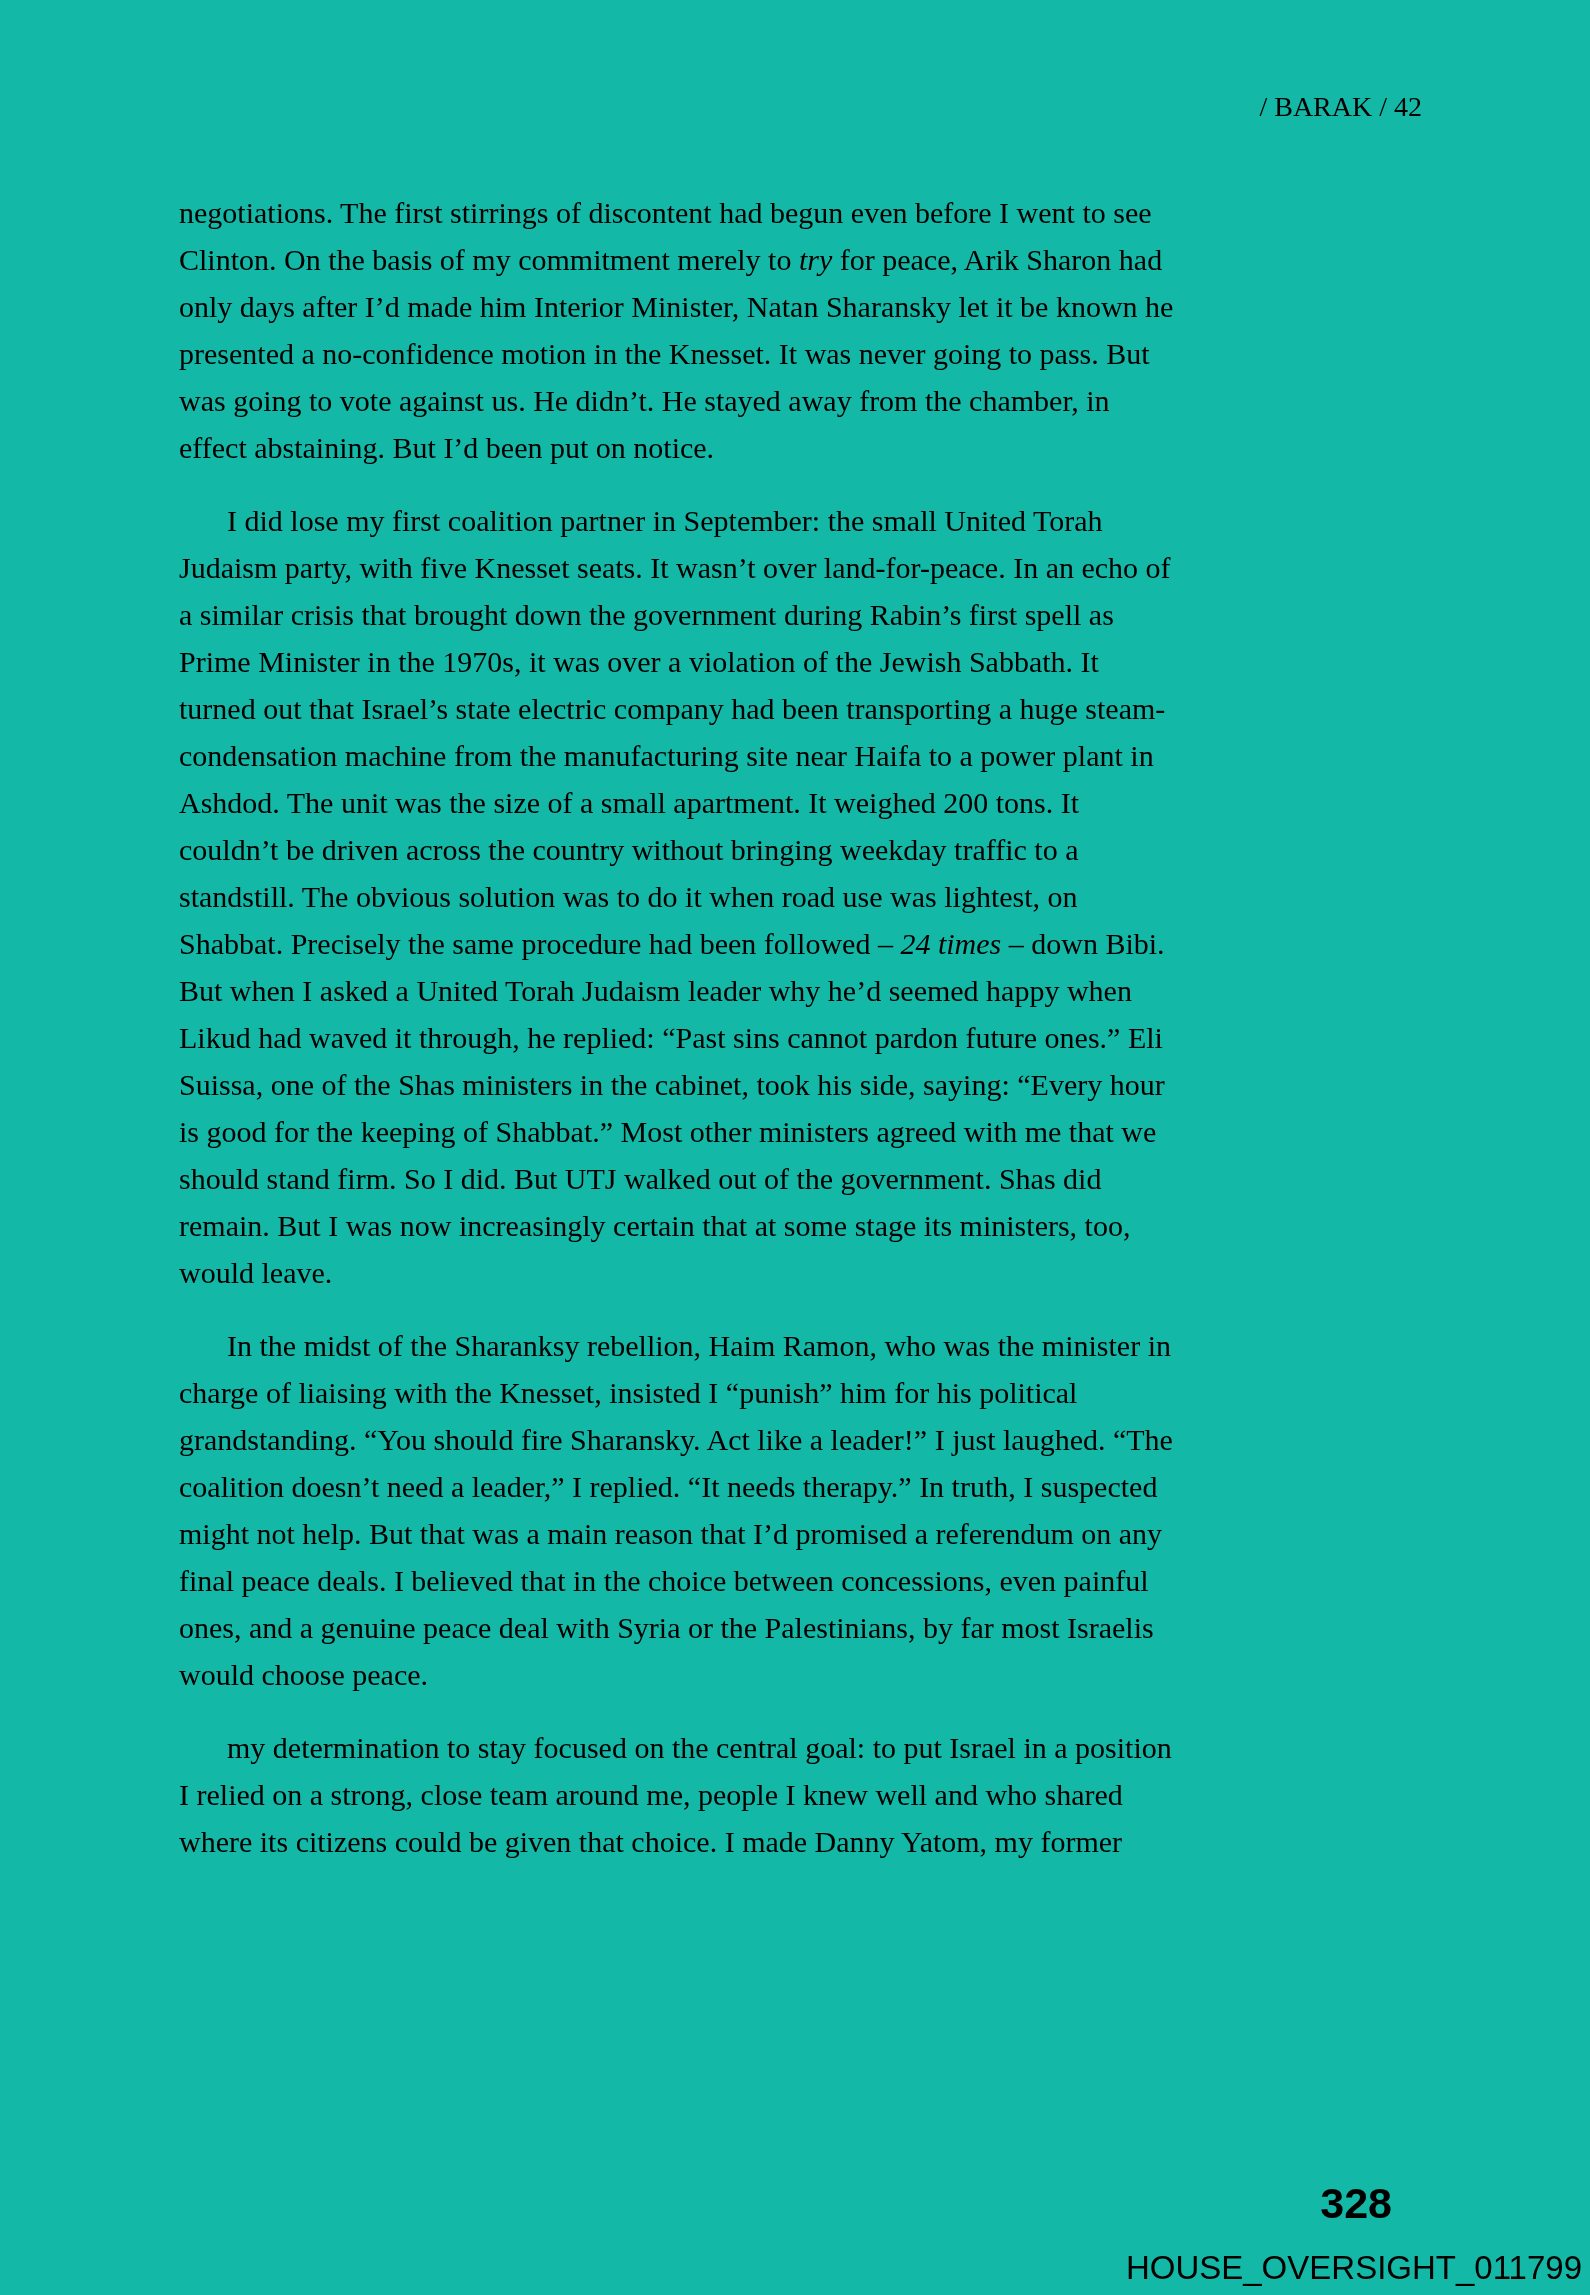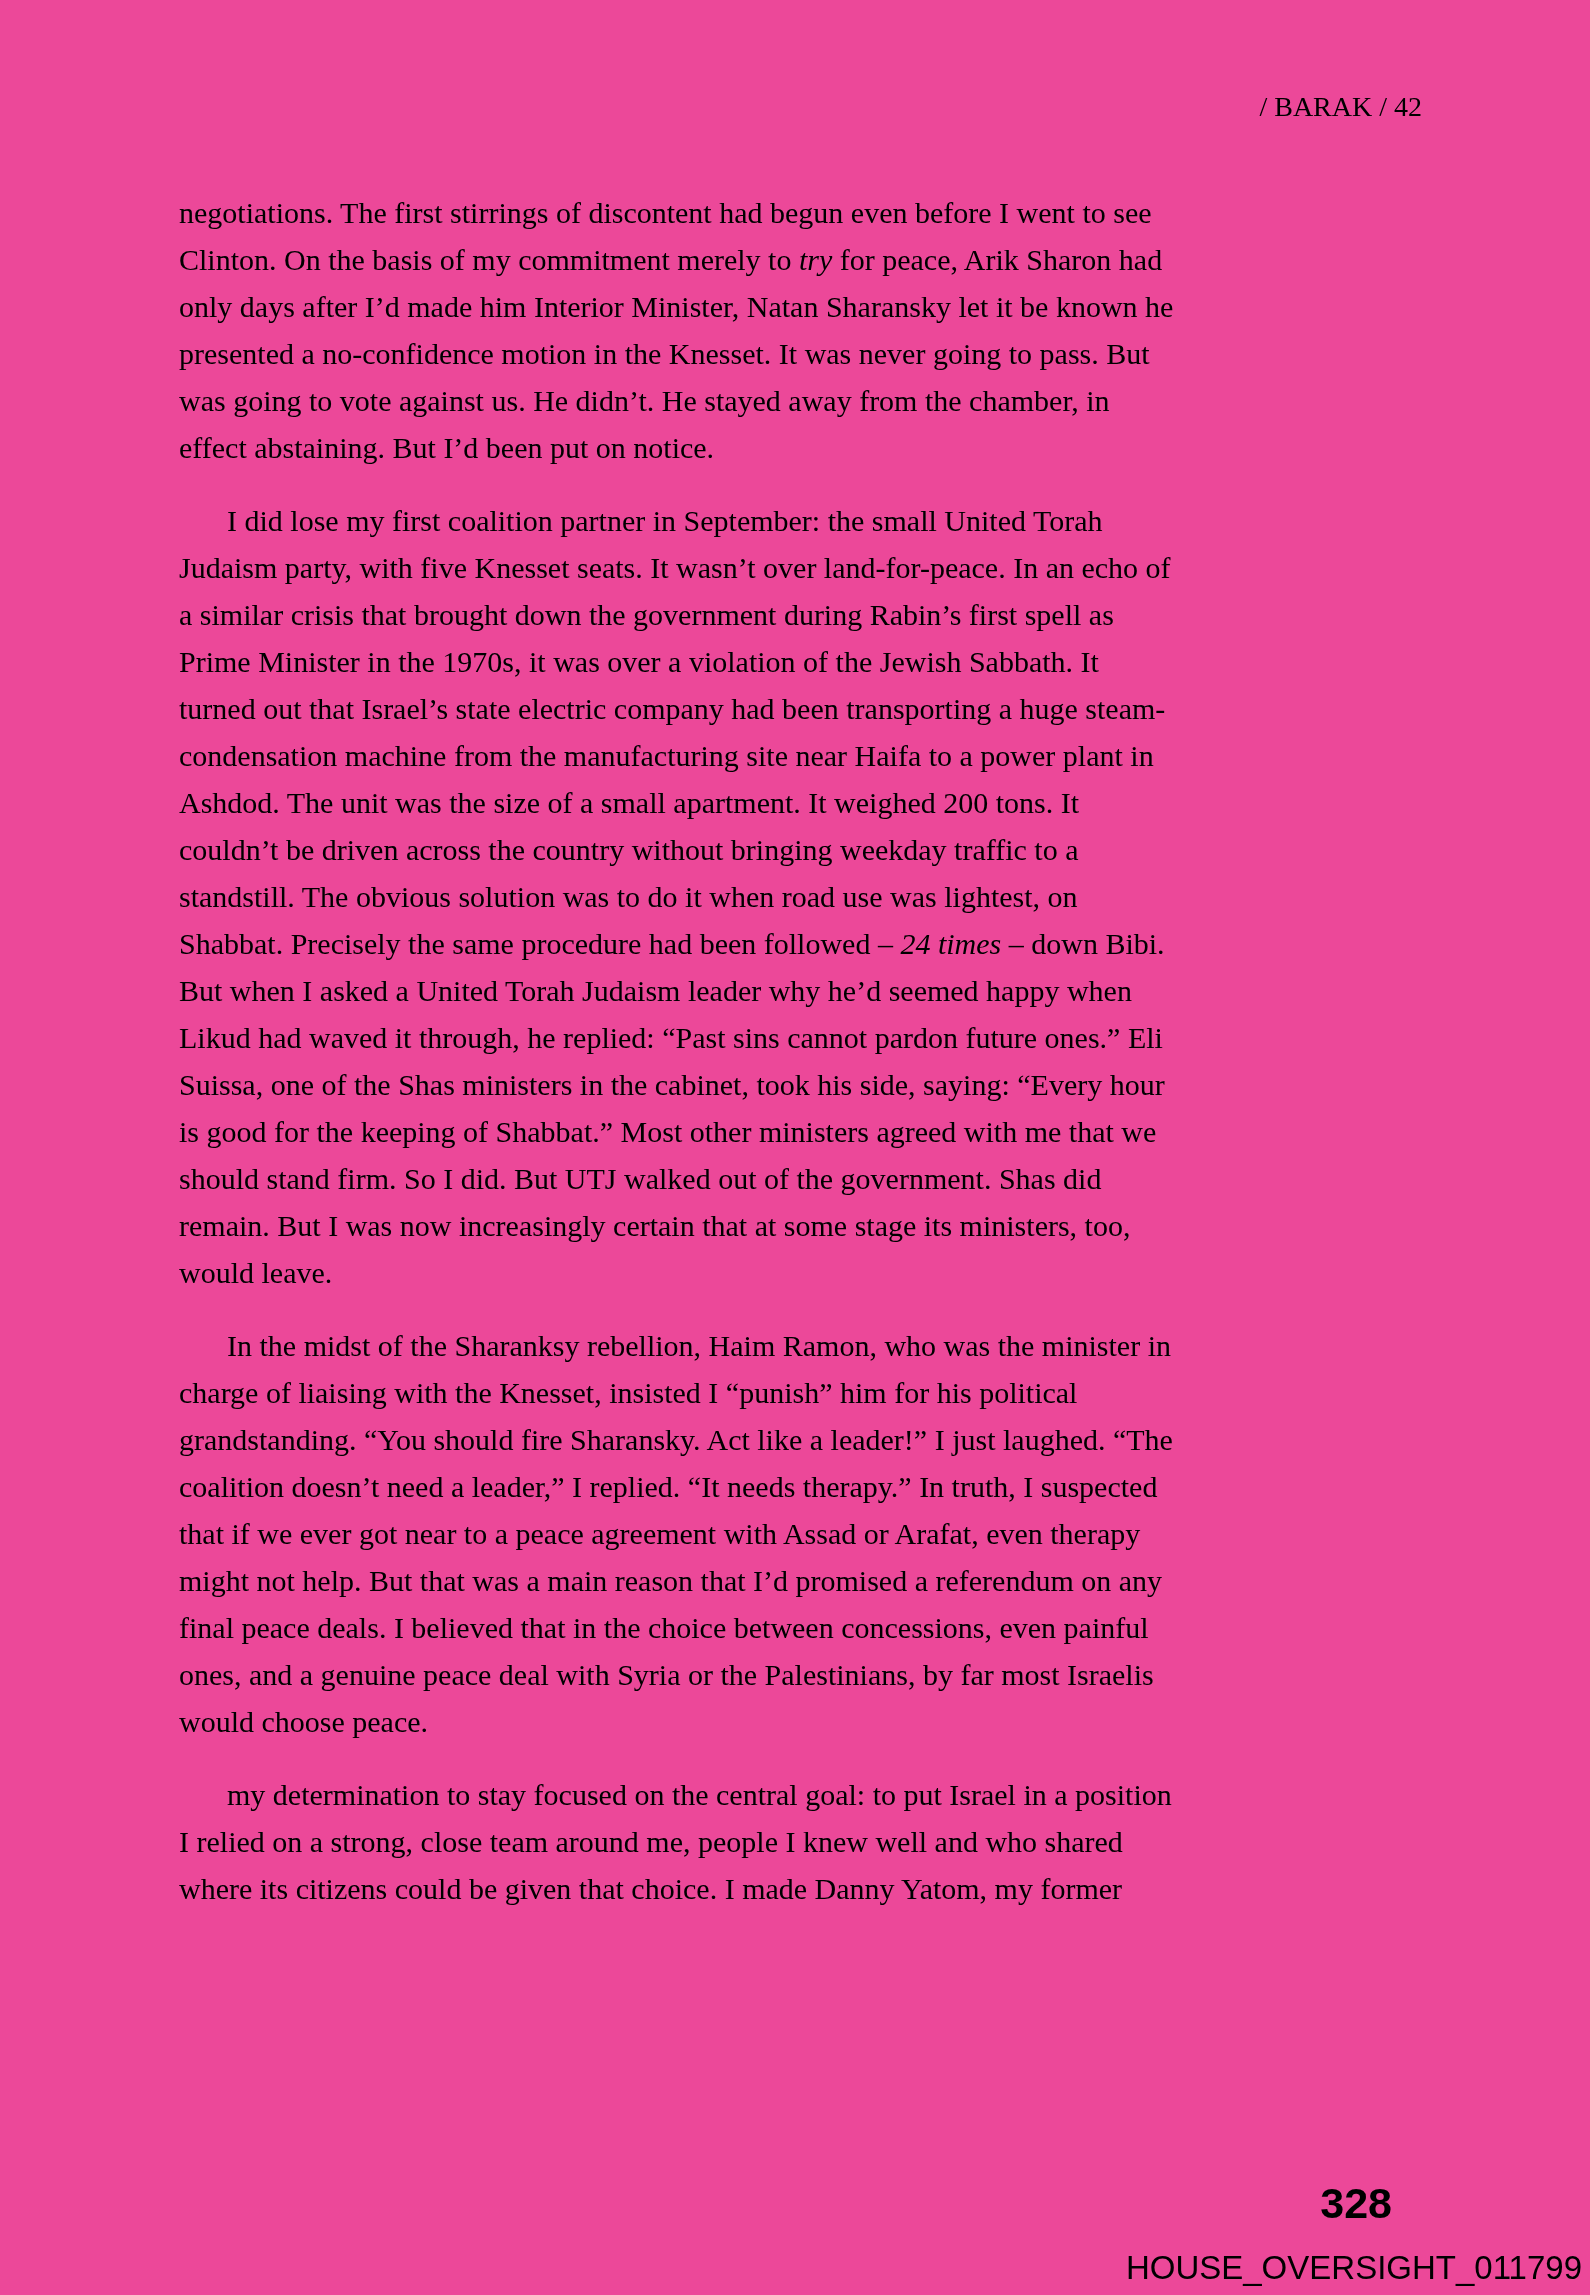--- a/index.html
+++ b/index.html
@@ -4,21 +4,21 @@
 <style>
   html, body {
     margin: 0;
     padding: 0;
     background: #ffffff;
   }
   .page {
     position: relative;
     width: 1591px;
     height: 2295px;
-    background: #ec4899;
+    background: #14b8a6;
     color: #000000;
     font-family: "Liberation Serif", serif;
     overflow: hidden;
   }
   .running-head {
     position: absolute;
     top: 93px;
     right: 169px;
     font-size: 28px;
     line-height: 1;
@@ -100,21 +100,20 @@
         <span class="line"><span>is good for the keeping of Shabbat.” Most other ministers agreed with me that we</span></span>
         <span class="line"><span>should stand firm. So I did. But UTJ walked out of the government. Shas did</span></span>
         <span class="line"><span>remain. But I was now increasingly certain that at some stage its ministers, too,</span></span>
         <span class="line"><span>would leave.</span></span>
       </p>
       <p class="para indent">
         <span class="line"><span>In the midst of the Sharanksy rebellion, Haim Ramon, who was the minister in</span></span>
         <span class="line"><span>charge of liaising with the Knesset, insisted I “punish” him for his political</span></span>
         <span class="line"><span>grandstanding. “You should fire Sharansky. Act like a leader!” I just laughed. “The</span></span>
         <span class="line"><span>coalition doesn’t need a leader,” I replied. “It needs therapy.” In truth, I suspected</span></span>
-        <span class="line"><span>that if we ever got near to a peace agreement with Assad or Arafat, even therapy</span></span>
         <span class="line"><span>might not help. But that was a main reason that I’d promised a referendum on any</span></span>
         <span class="line"><span>final peace deals. I believed that in the choice between concessions, even painful</span></span>
         <span class="line"><span>ones, and a genuine peace deal with Syria or the Palestinians, by far most Israelis</span></span>
         <span class="line"><span>would choose peace.</span></span>
       </p>
       <p class="para indent">
         <span class="line"><span>my determination to stay focused on the central goal: to put Israel in a position</span></span>
         <span class="line"><span>I relied on a strong, close team around me, people I knew well and who shared</span></span>
         <span class="line"><span>where its citizens could be given that choice. I made Danny Yatom, my former</span></span>
       </p>

